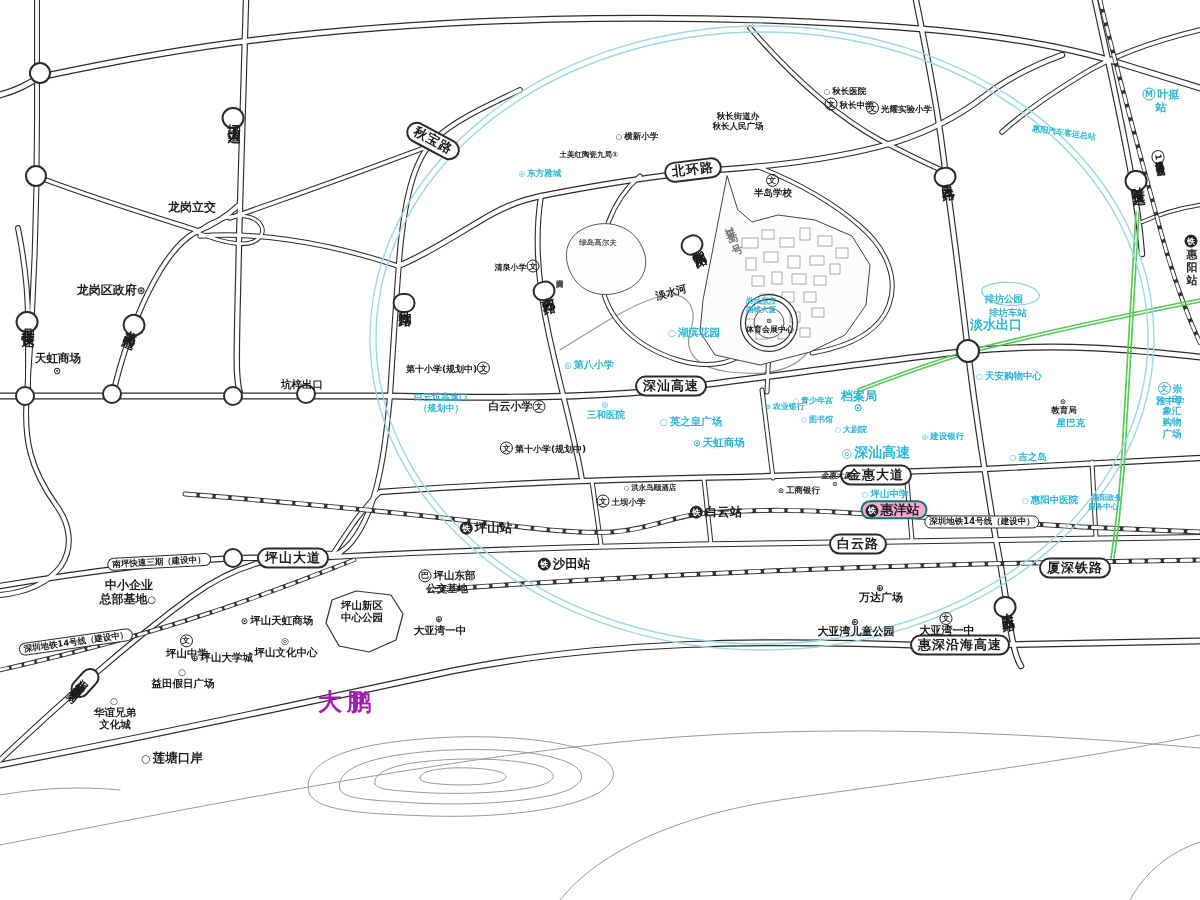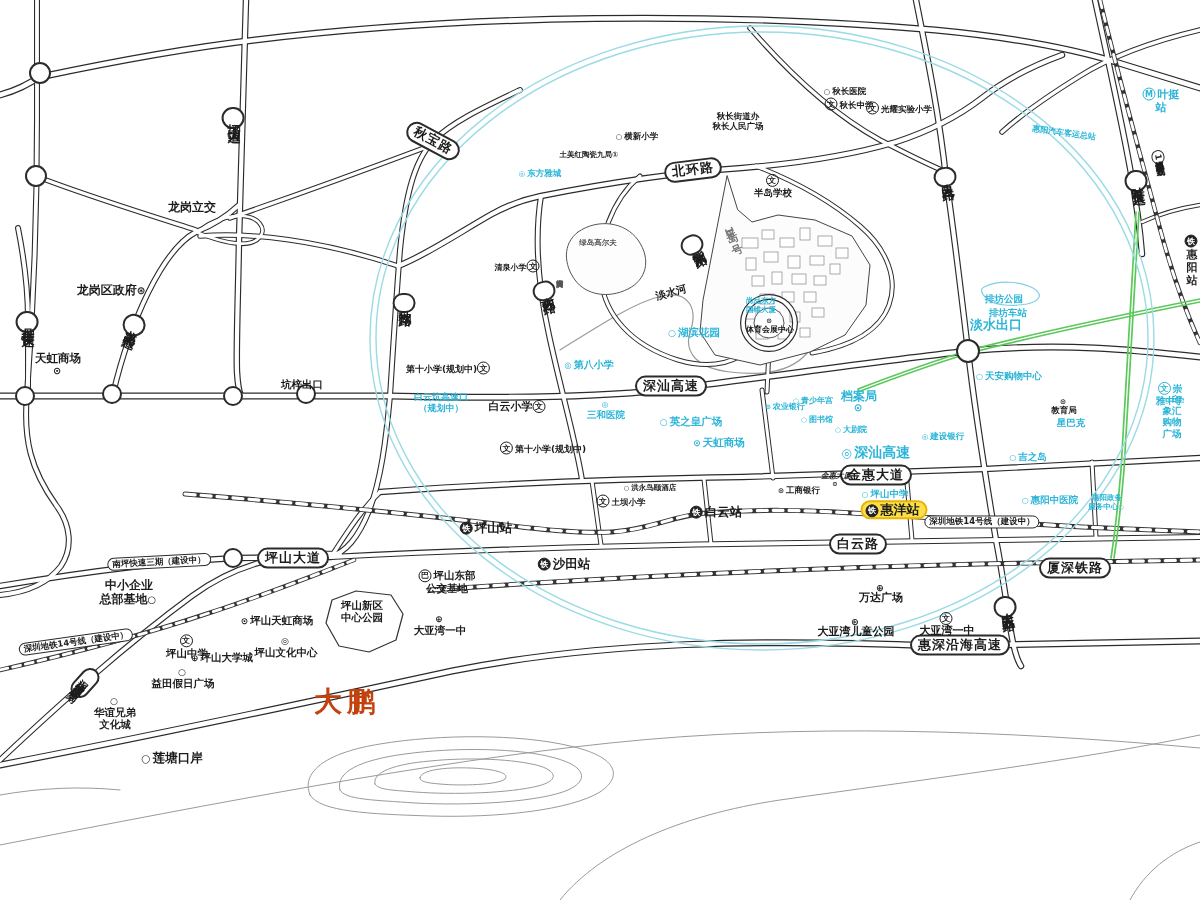--- a/index.html
+++ b/index.html
@@ -8,21 +8,21 @@
   #geo{position:absolute;left:0;top:0;}
   #labels{position:absolute;left:0;top:0;width:1200px;height:900px;}
   .lab{position:absolute;transform:translate(-50%,-50%);text-align:center;line-height:1.18;
        white-space:pre-line;color:#1c1c1c;}
   .vert{writing-mode:vertical-rl;}
   .road{background:#fff;border:2px solid #2b2b2b;border-radius:14px;padding:0 6px;
         font-weight:700;font-size:13px;letter-spacing:1px;line-height:1.3;white-space:nowrap;}
   .road.vert{padding:5px 1px;letter-spacing:2px;}
   .road.sm{font-size:8.5px;border-width:1.2px;border-radius:8px;padding:0 4px;letter-spacing:0;}
   .road.sm.vert{padding:3px 0;letter-spacing:0;}
-  .st{background:#fde047;border:2px solid #eab308;border-radius:12px;padding:0 6px 0 3px;
+  .st{background:#f9a8d4;border:2px solid #0f766e;border-radius:12px;padding:0 6px 0 3px;
       font-weight:700;white-space:nowrap;}
   .pblack{font-weight:600;}
   .pcyan{color:var(--cyan,#2ab5d8);font-weight:600;}
   .area{font-weight:700;}
   .title{color:var(--title,#8fdcea);font-weight:700;font-size:31px;letter-spacing:6px;white-space:nowrap;}
   .ic{display:inline-block;border:1px solid currentColor;border-radius:50%;width:11px;height:11px;
       font-size:8px;line-height:11px;text-align:center;vertical-align:1px;margin:0 2px 0 0;flex:none;}
   .ic.dark{background:#222;color:#fff;border-color:#222;}
   .sym{font-size:.85em;margin:0 2px 0 0;line-height:1;}
   .col{display:flex;flex-direction:column;align-items:center;gap:0;}
@@ -274,15 +274,15 @@
       <div class="lab pcyan" style="left: 943px; top: 436px; font-size: 8.5px;"><span class="sym">◎</span><span>建设银行</span></div>
       <div class="lab pcyan" style="left: 1009px; top: 376px; font-size: 9.5px;"><span class="sym">○</span><span>天安购物中心</span></div>
       <div class="lab pcyan" style="left: 1071px; top: 423px; font-size: 9.5px;"><span>星巴克</span></div>
       <div class="lab pcyan" style="left: 1028px; top: 457px; font-size: 9.5px;"><span class="sym">○</span><span>吉之岛</span></div>
       <div class="lab pcyan" style="left: 1170px; top: 394px; font-size: 9.5px;"><span class="ic">文</span><span>崇雅中学</span></div>
       <div class="lab pcyan" style="left: 1172px; top: 416px; font-size: 9.5px;"><span class="sym">○</span><span>印象汇购物广场</span></div>
       <div class="lab pcyan" style="left: 885px; top: 494px; font-size: 9.5px;"><span class="sym">○</span><span>坪山中学</span></div>
       <div class="lab pcyan" style="left: 1050px; top: 500px; font-size: 9.5px;"><span class="sym">○</span><span>惠阳中医院</span></div>
       <div class="lab pcyan" style="left: 1107px; top: 503px; font-size: 7.5px;"><span>惠阳政务
 服务中心</span><span class="sym">○</span></div>
-      <div class="lab area" style="left: 347px; top: 702px; font-size: 28px; letter-spacing: 5px; color: #c2410c;"><span>大鹏</span></div>
+      <div class="lab area" style="left: 347px; top: 702px; font-size: 24px; letter-spacing: 5px; color: #a21caf;"><span>大鹏</span></div>
     </div>
 </div>
 
 </body></html>

